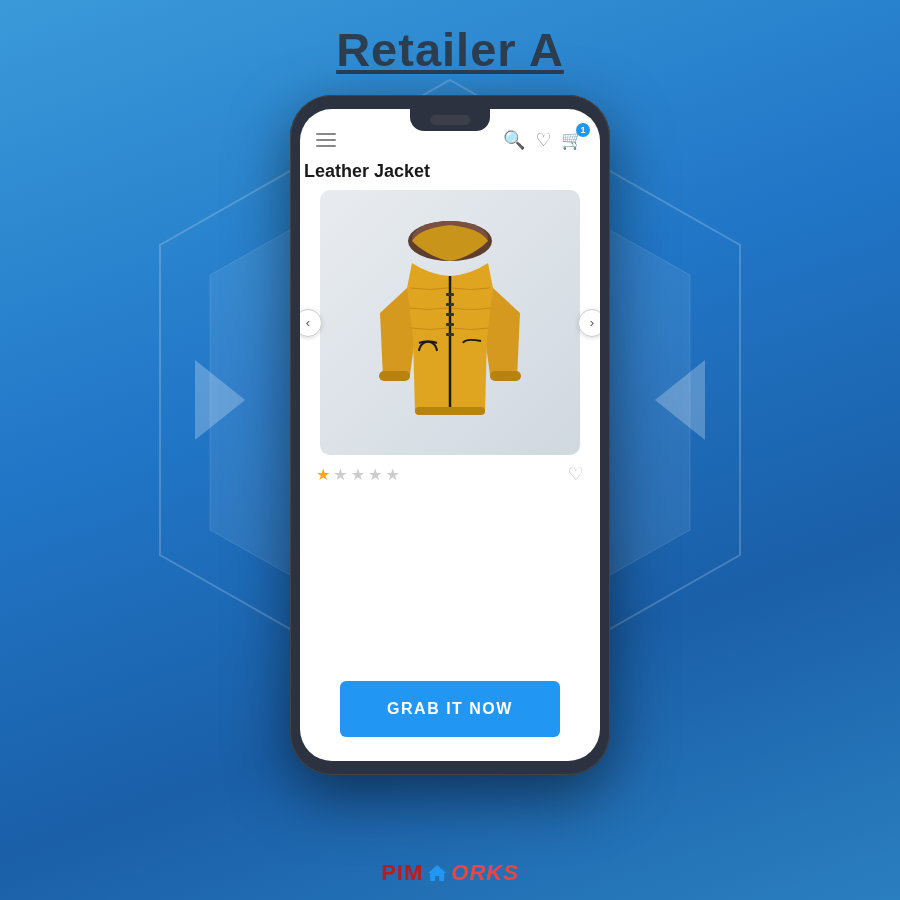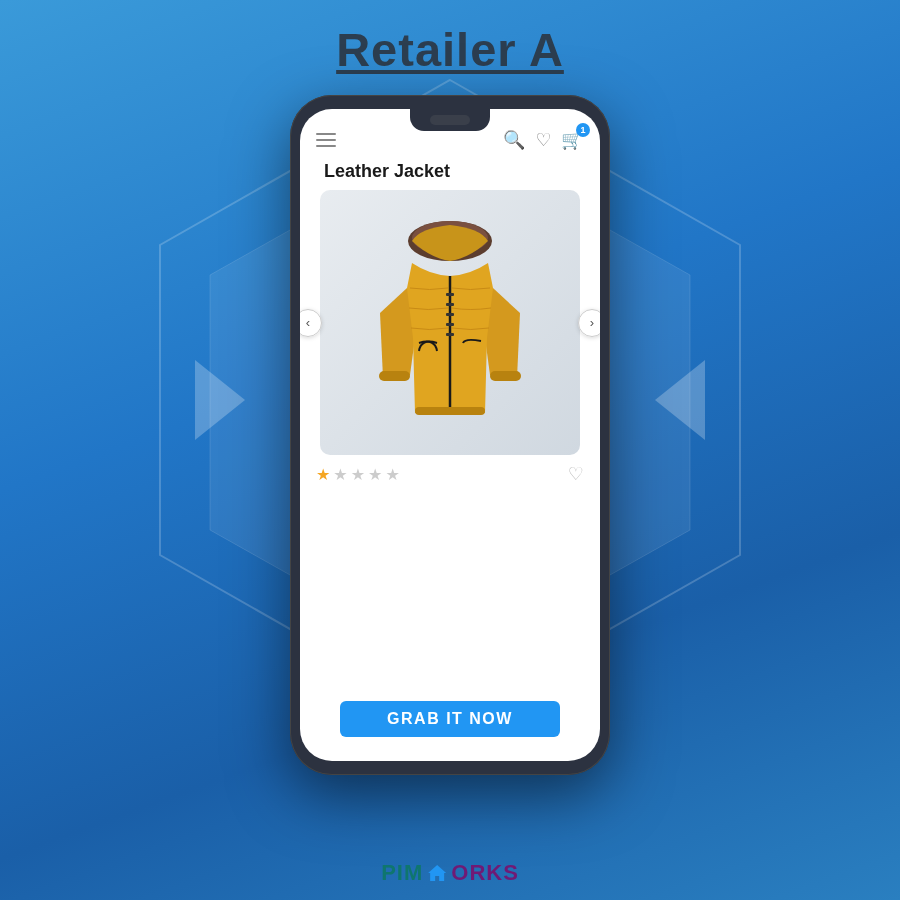--- a/index.html
+++ b/index.html
@@ -141,21 +141,21 @@
       width: 14px;
       height: 14px;
       border-radius: 50%;
       display: flex;
       align-items: center;
       justify-content: center;
     }
 
     
     .product-title {
-      padding: 4px 24px 8px;
+      padding: 4px 4px 8px;
       font-size: 18px;
       font-weight: 800;
       color: #1a1a1a;
     }
 
     
     .product-image-area {
       position: relative;
       display: flex;
       align-items: center;
@@ -241,21 +241,21 @@
     .grab-btn-area {
       flex: 1;
       display: flex;
       align-items: flex-end;
       justify-content: center;
       padding: 0 16px 24px;
     }
 
     .grab-btn {
       width: 220px;
-      height: 36px;
+      height: 56px;
       background: #2196F3;
       border: none;
       border-radius: 6px;
       color: #fff;
       font-size: 16px;
       font-weight: 800;
       letter-spacing: 1.5px;
       cursor: pointer;
       text-transform: uppercase;
     }
@@ -271,22 +271,22 @@
       align-items: center;
       gap: 2px;
     }
 
     .logo-text {
       font-size: 22px;
       font-weight: 800;
       letter-spacing: 1px;
     }
 
-    .logo-pim { color: #0f766e; }
-    .logo-orks { color: #701a75; }
+    .logo-pim { color: #b91c1c; }
+    .logo-orks { color: #ef4444; font-style: italic; }
 
     .logo-house {
       margin: 0 1px;
     }
   </style>
 </head>
 <body>
 
 <div class="hex-bg">
   <svg viewBox="0 0 700 700" xmlns="http://www.w3.org/2000/svg">

